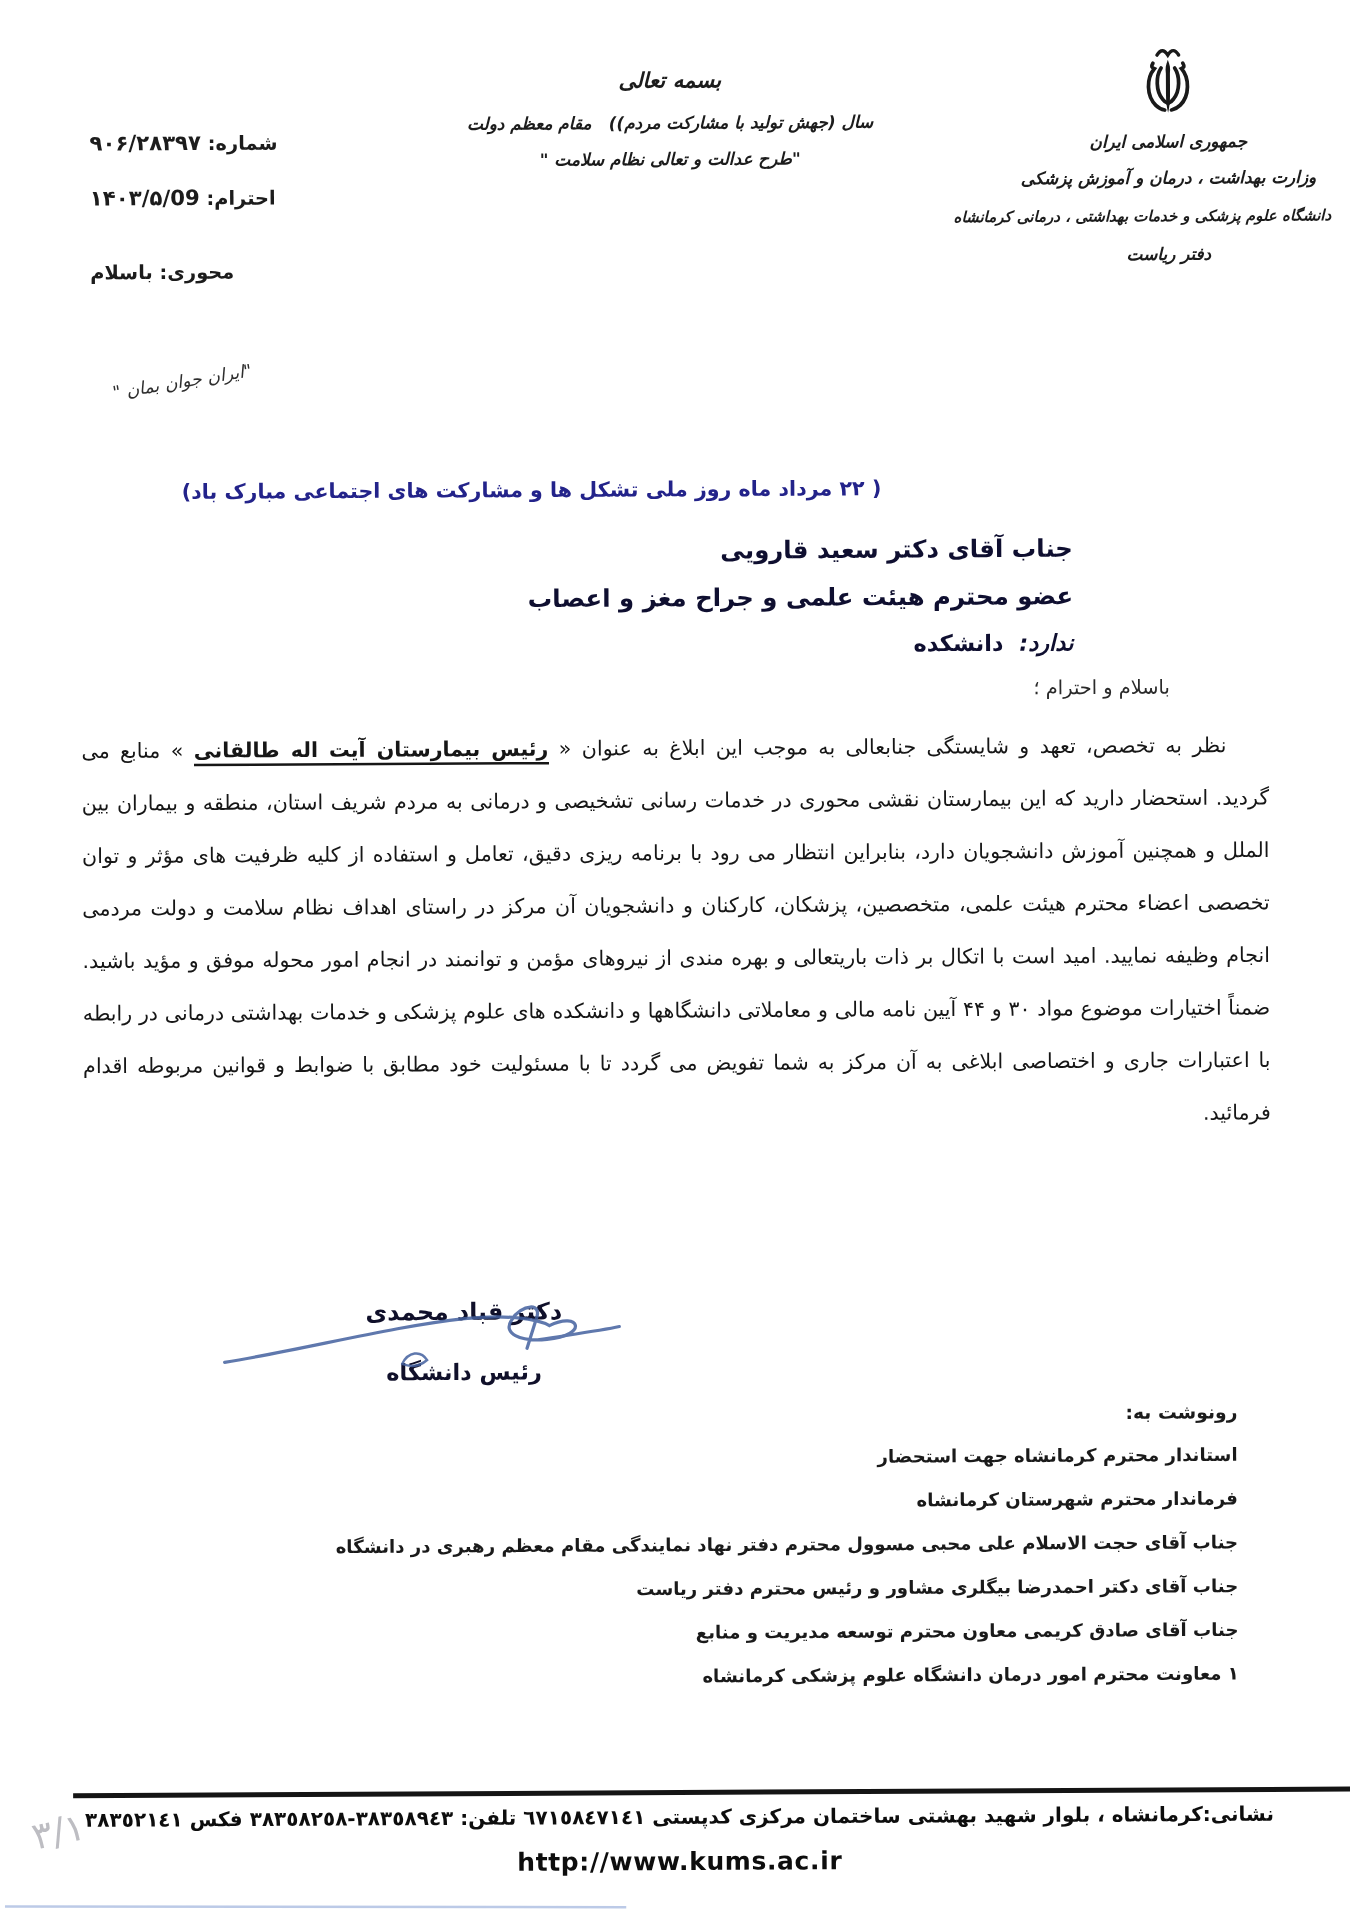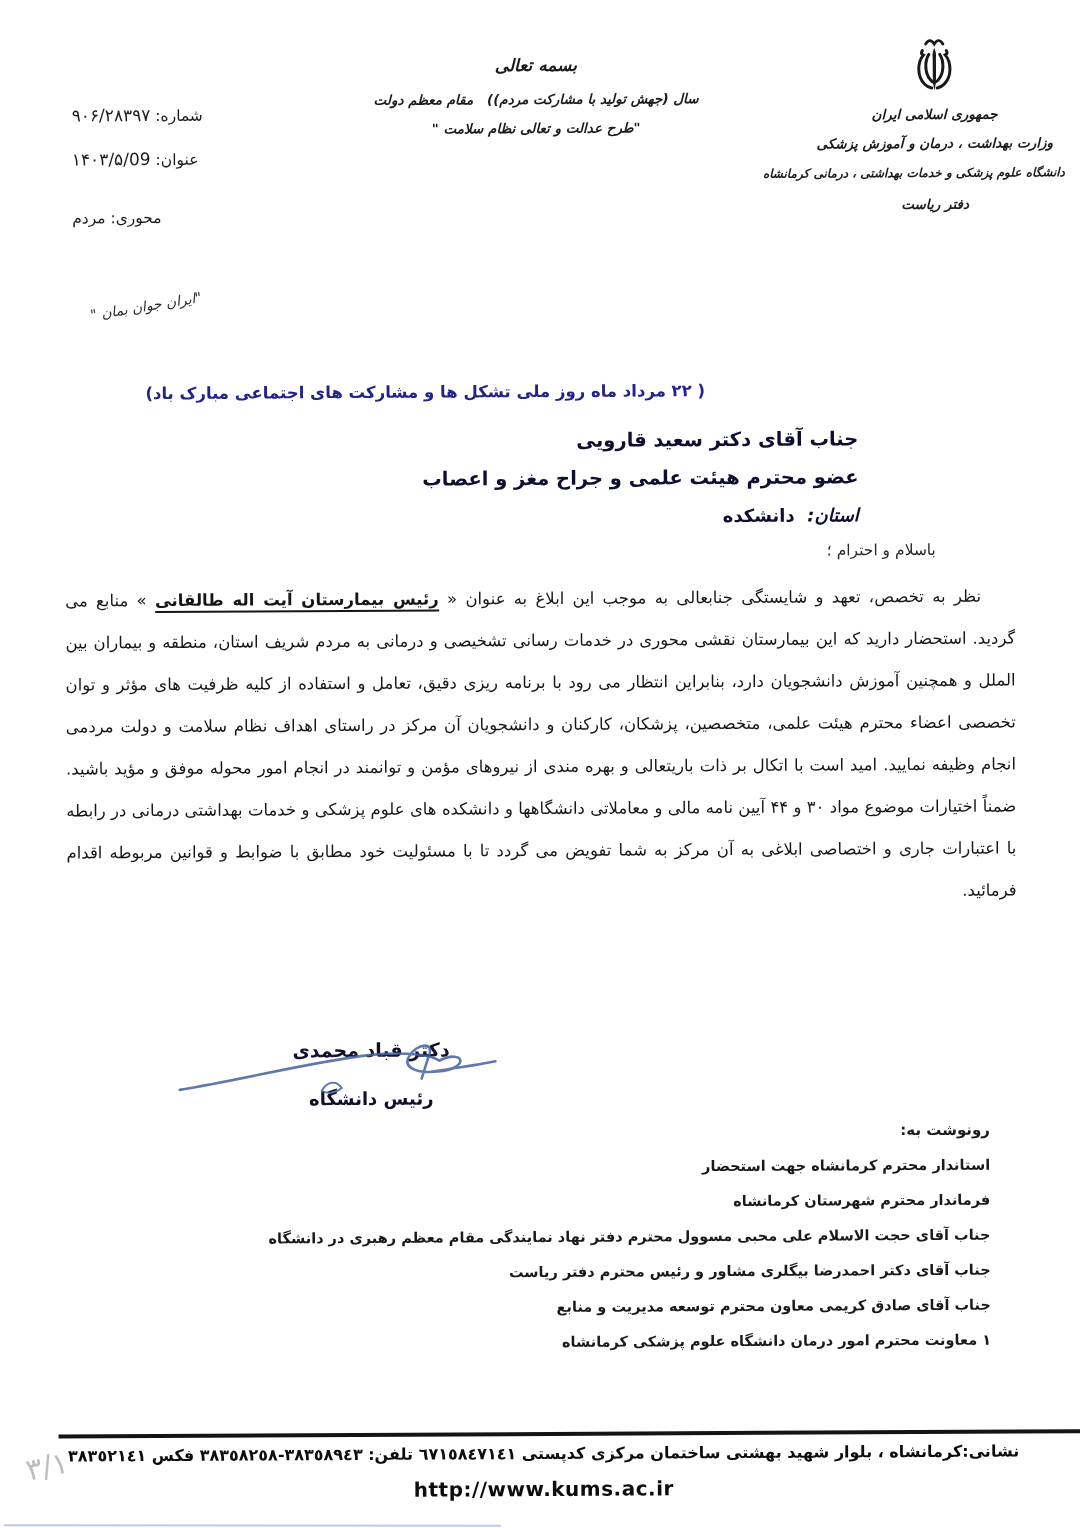--- a/index.html
+++ b/index.html
@@ -23,21 +23,21 @@
   .lh-right .l3{font-size:12px;font-weight:bold;font-style:italic;margin-top:15px;white-space:nowrap;}
   .lh-right .l4{font-size:13.5px;font-weight:bold;font-style:italic;margin-top:16px;white-space:nowrap;}
 
   
   .lh-center{position:absolute;top:55px;right:378px;width:325px;text-align:center;}
   .basmala{font-size:17px;font-weight:bold;font-style:italic;}
   .year-row{display:flex;justify-content:space-between;margin-top:16px;font-size:13.5px;font-weight:bold;font-style:italic;white-space:nowrap;}
   .plan{margin-top:13px;font-size:13.5px;font-weight:bold;font-style:italic;white-space:nowrap;}
 
   
-  .meta-row{position:absolute;left:75px;width:185px;text-align:left;font-weight:normal;font-size:15.5px;white-space:nowrap;direction:rtl;}
+  .meta-row{position:absolute;left:75px;width:185px;text-align:left;font-weight:bold;font-size:15.5px;white-space:nowrap;direction:rtl;}
   .meta-row .val{font-size:17px;}
   .m1{top:103px;} .m2{top:147px;} .m3{top:207px;}
 
   
   .stamp{position:absolute;top:296px;left:92px;font-size:14px;font-style:italic;color:#2e2e2e;
          transform:rotate(-9deg);white-space:nowrap;}
 
   
   .occasion{position:absolute;top:382px;right:373px;font-size:16.5px;font-weight:bold;color:#23238a;white-space:nowrap;}
   .rec-name{position:absolute;top:429px;right:220px;font-size:19.5px;font-weight:bold;color:#0f0f30;white-space:nowrap;}
@@ -105,36 +105,36 @@
       <span>مقام معظم دولت</span>
     </div>
     <div class="plan">"طرح عدالت و تعالی نظام سلامت "</div>
   </div>
 
   <div class="meta-row m1">
     <span>شماره:</span>
     <span class="val">۹۰۶/۲۸۳۹۷</span>
   </div>
   <div class="meta-row m2">
-    <span>عنوان:</span>
+    <span>احترام:</span>
     <span class="val">۱۴۰۳/۵/09</span>
   </div>
   <div class="meta-row m3">
     <span>محوری:</span>
-    <span>مردم</span>
+    <span>باسلام</span>
   </div>
 
   <div class="stamp">"ایران جوان بمان "</div>
 
   <div class="occasion">( ۲۲ مرداد ماه روز ملی تشکل ها و مشارکت های اجتماعی مبارک باد)</div>
 
   <div class="rec-name">جناب آقای دکتر سعید قارویی</div>
   <div class="rec-title">عضو محترم هیئت علمی و جراح مغز و اعصاب</div>
   <div class="subject">
-    <span class="lbl">استان:</span>&nbsp;
+    <span class="lbl">ندارد:</span>&nbsp;
     <span>دانشکده</span>
   </div>
   <div class="salutation">باسلام و احترام ؛</div>
 
   <div class="body-block">
     <div class="bline first">
       <span>نظر به تخصص، تعهد و شایستگی جنابعالی به موجب این ابلاغ به عنوان « </span><span class="emph">رئیس بیمارستان آیت اله طالقانی</span><span> » منابع می</span>
     </div>
     <div class="bline">گردید. استحضار دارید که این بیمارستان نقشی محوری در خدمات رسانی تشخیصی و درمانی به مردم شریف استان، منطقه و بیماران بین</div>
     <div class="bline">الملل و همچنین آموزش دانشجویان دارد، بنابراین انتظار می رود با برنامه ریزی دقیق، تعامل و استفاده از کلیه ظرفیت های مؤثر و توان</div>

